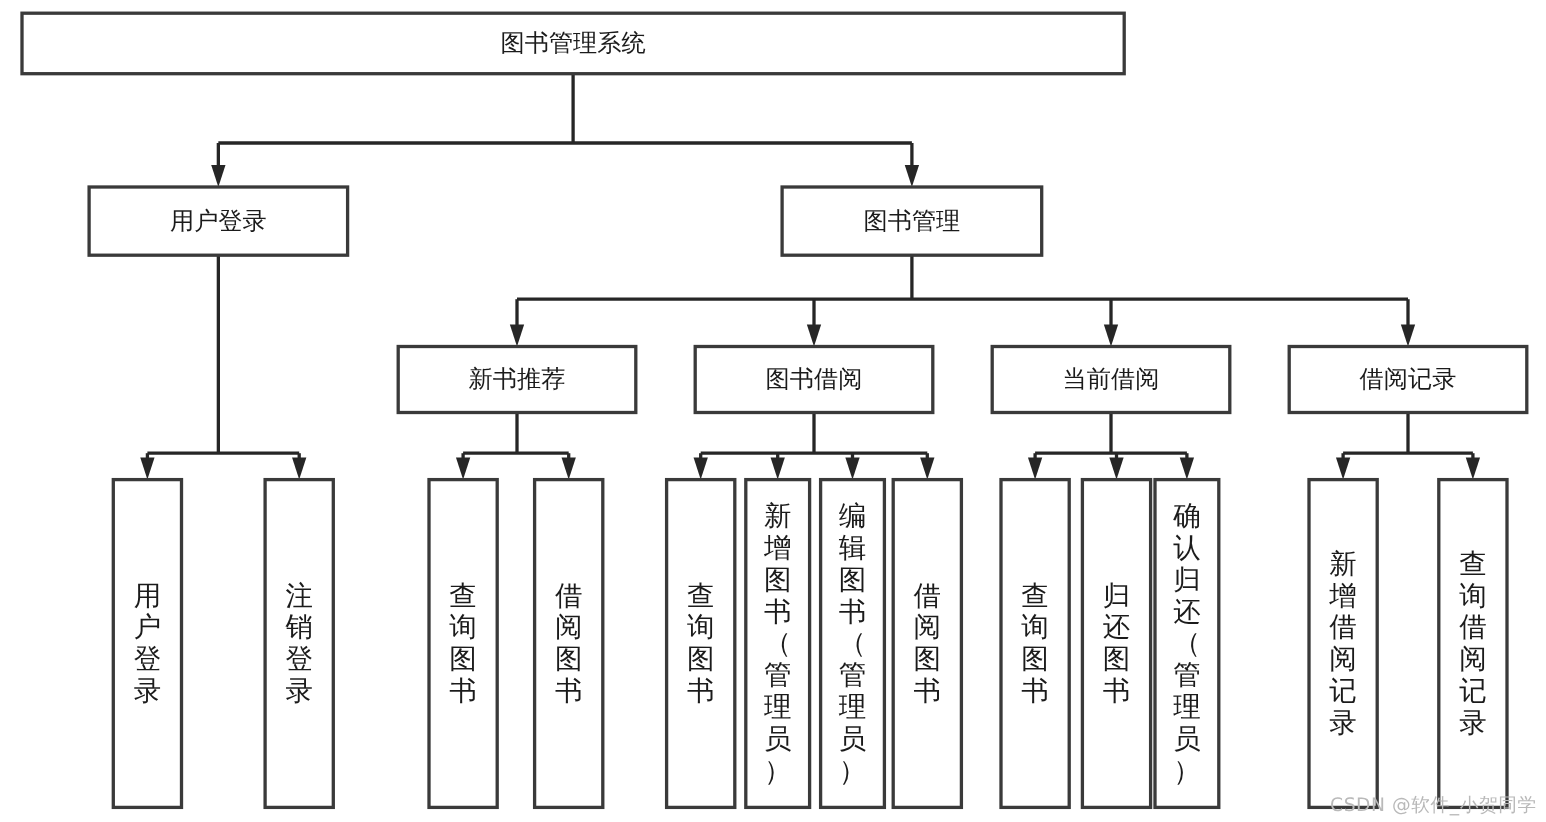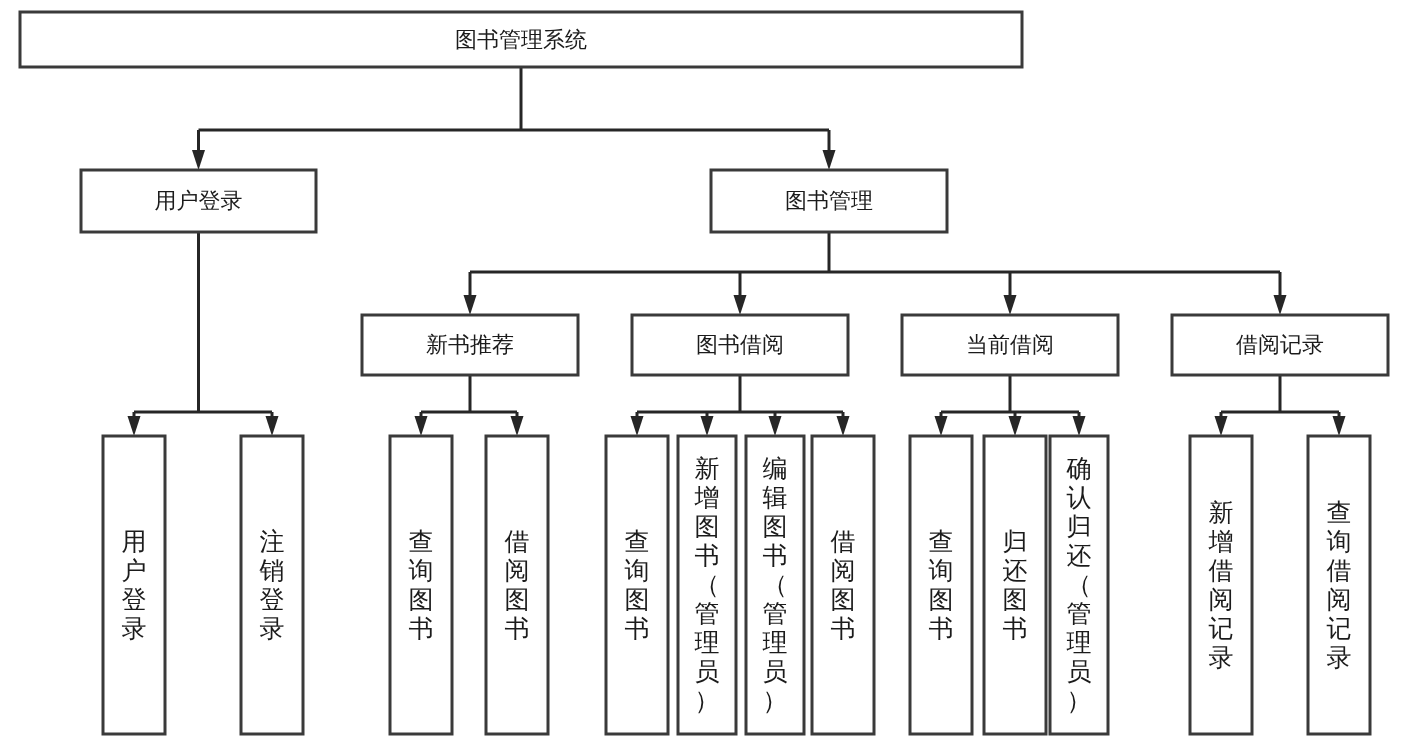--- a/index.html
+++ b/index.html
@@ -202,13 +202,14 @@
         <g>
           <rect x="1190" y="436" width="62" height="298" class="node-box"></rect>
           <text x="1221" class="node-label-v" y="520.62"><tspan x="1221" dy="0">新</tspan><tspan x="1221" dy="29">增</tspan><tspan x="1221" dy="29">借</tspan><tspan x="1221" dy="29">阅</tspan><tspan x="1221" dy="29">记</tspan><tspan x="1221" dy="29">录</tspan></text>
         </g>
         <g>
           <rect x="1308" y="436" width="62" height="298" class="node-box"></rect>
           <text x="1339" class="node-label-v" y="520.62"><tspan x="1339" dy="0">查</tspan><tspan x="1339" dy="29">询</tspan><tspan x="1339" dy="29">借</tspan><tspan x="1339" dy="29">阅</tspan><tspan x="1339" dy="29">记</tspan><tspan x="1339" dy="29">录</tspan></text>
         </g>
       </g>
   </svg>
+  <div class="watermark">CSDN @软件_小贺同学</div>
 </div>
 
 </body></html>

